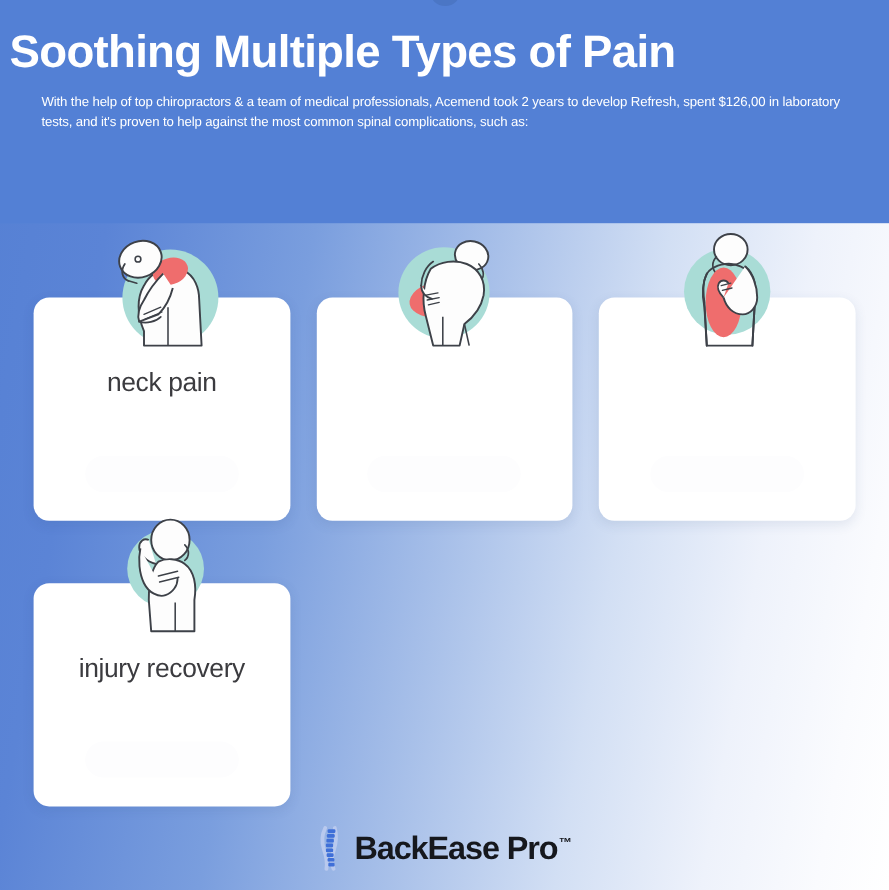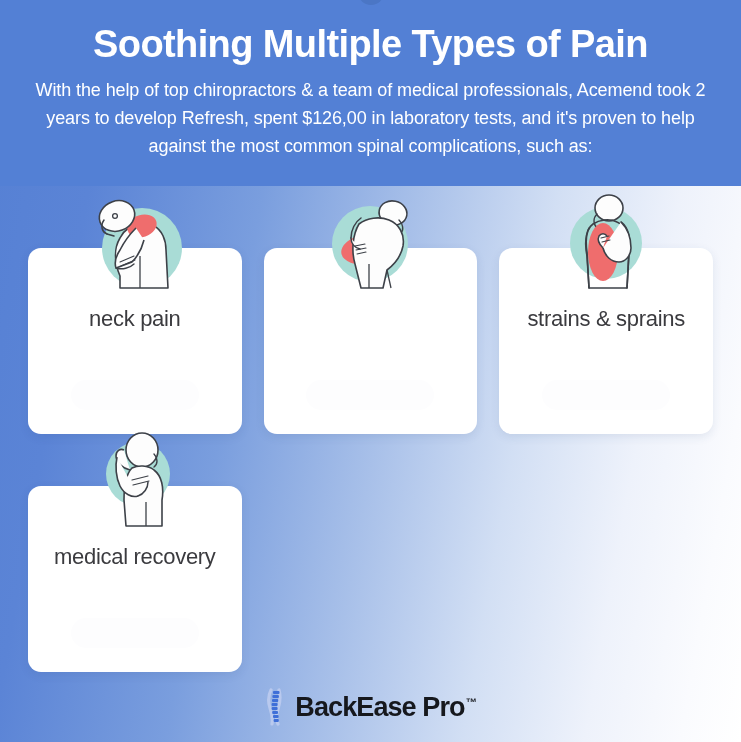--- a/index.html
+++ b/index.html
@@ -28,21 +28,20 @@
     overflow: hidden;
   }
 
   
   #header {
     position: relative;
     width: 741px;
     height: 186px;
     background: #5380d5;
     padding: 0 8px;
-    text-align: center;
     overflow: hidden;
   }
   #header-notch {
     position: absolute;
     top: -8px;
     left: 50%;
     transform: translateX(-50%);
     width: 26px;
     height: 13px;
     border-radius: 0 0 14px 14px;
@@ -54,21 +53,21 @@
     line-height: 1.08;
     font-weight: 700;
     letter-spacing: -0.6px;
     color: #ffffff;
     white-space: nowrap;
   }
   #hero-subtitle {
     margin: 0 auto;
     padding-top: 12px;
     max-width: 672px;
-    font-size: 18px;
+    font-size: 11px;
     line-height: 1.55;
     font-weight: 400;
     color: #ffffff;
     letter-spacing: -0.1px;
   }
 
   
   #card-grid {
     position: relative;
     width: 741px;
@@ -211,21 +210,20 @@
           <path d="M58 78 L58 102" fill="none" stroke="#3d4148" stroke-width="1.3"></path>
           <path d="M76 84 L80 102" fill="none" stroke="#3d4148" stroke-width="1.3"></path>
         </svg>
       </div>
     </div>
 
 
 
     <div class="card-slot">
       <div class="card">
-        <span class="card-label">strains &amp; sprains</span>
         <div class="card-ghost"></div>
       </div>
       <div class="card-illustration">
         <svg viewBox="0 0 118 118">
           <circle cx="59" cy="57" r="36" fill="#a9dcd6"></circle>
           <ellipse cx="62" cy="22" rx="14" ry="13" fill="#fdfdfd" stroke="#3d4148" stroke-width="1.6"></ellipse>
           <path d="M50 28 C46 32 46 38 50 42" fill="none" stroke="#3d4148" stroke-width="1.4" stroke-linecap="round"></path>
           <ellipse cx="56" cy="66" rx="15" ry="29" fill="#ef6d6d"></ellipse>
           <path d="M46 38 C52 34 62 32 70 36 C80 40 84 52 82 66 L80 102 L42 102 L40 66 C38 52 40 42 46 38 Z" fill="#fdfdfd" stroke="#3d4148" stroke-width="1.6" stroke-linejoin="round" fill-opacity="0.0"></path>
           <path d="M46 38 C50 35 56 33 62 33 L46 38 Z" fill="none" stroke="none"></path>
@@ -233,21 +231,21 @@
           <path d="M74 36 C82 42 84 54 82 66 L80 102" fill="none" stroke="#3d4148" stroke-width="1.6" stroke-linecap="round"></path>
           <path d="M74 36 C80 42 84 52 84 62 C84 70 78 76 72 76 C64 76 58 70 56 62" fill="#fdfdfd" stroke="#3d4148" stroke-width="1.6" stroke-linejoin="round"></path>
           <path d="M56 62 C52 58 50 54 52 50 C54 47 58 47 60 50" fill="#fdfdfd" stroke="#3d4148" stroke-width="1.5"></path>
           <path d="M54 52 L62 50 M55 56 L63 54" fill="none" stroke="#3d4148" stroke-width="1.1" stroke-linecap="round"></path>
         </svg>
       </div>
     </div>
 
     <div class="card-slot">
       <div class="card">
-        <span class="card-label">medical recovery</span>
+        <span class="card-label">injury recovery</span>
         <div class="card-ghost"></div>
       </div>
       <div class="card-illustration">
         <svg viewBox="0 0 118 118">
           <circle cx="62" cy="50" r="32" fill="#a9dcd6"></circle>
           <ellipse cx="66" cy="26" rx="16" ry="17" fill="#fdfdfd" stroke="#3d4148" stroke-width="1.6"></ellipse>
           <path d="M78 30 C82 34 82 40 78 43" fill="none" stroke="#3d4148" stroke-width="1.4" stroke-linecap="round"></path>
           <path d="M56 44 C62 41 72 41 78 46 C86 52 88 64 86 76 L86 102 L50 102 L48 76 C48 62 50 50 56 44 Z" fill="#fdfdfd" stroke="#3d4148" stroke-width="1.6" stroke-linejoin="round"></path>
           <path d="M54 46 C46 44 40 38 40 32 C40 27 44 24 48 26" fill="#fdfdfd" stroke="#3d4148" stroke-width="1.6" stroke-linejoin="round"></path>
           <path d="M41 33 C39 42 40 54 44 62 C48 70 56 74 62 72" fill="#fdfdfd" stroke="#3d4148" stroke-width="1.6" stroke-linejoin="round"></path>

